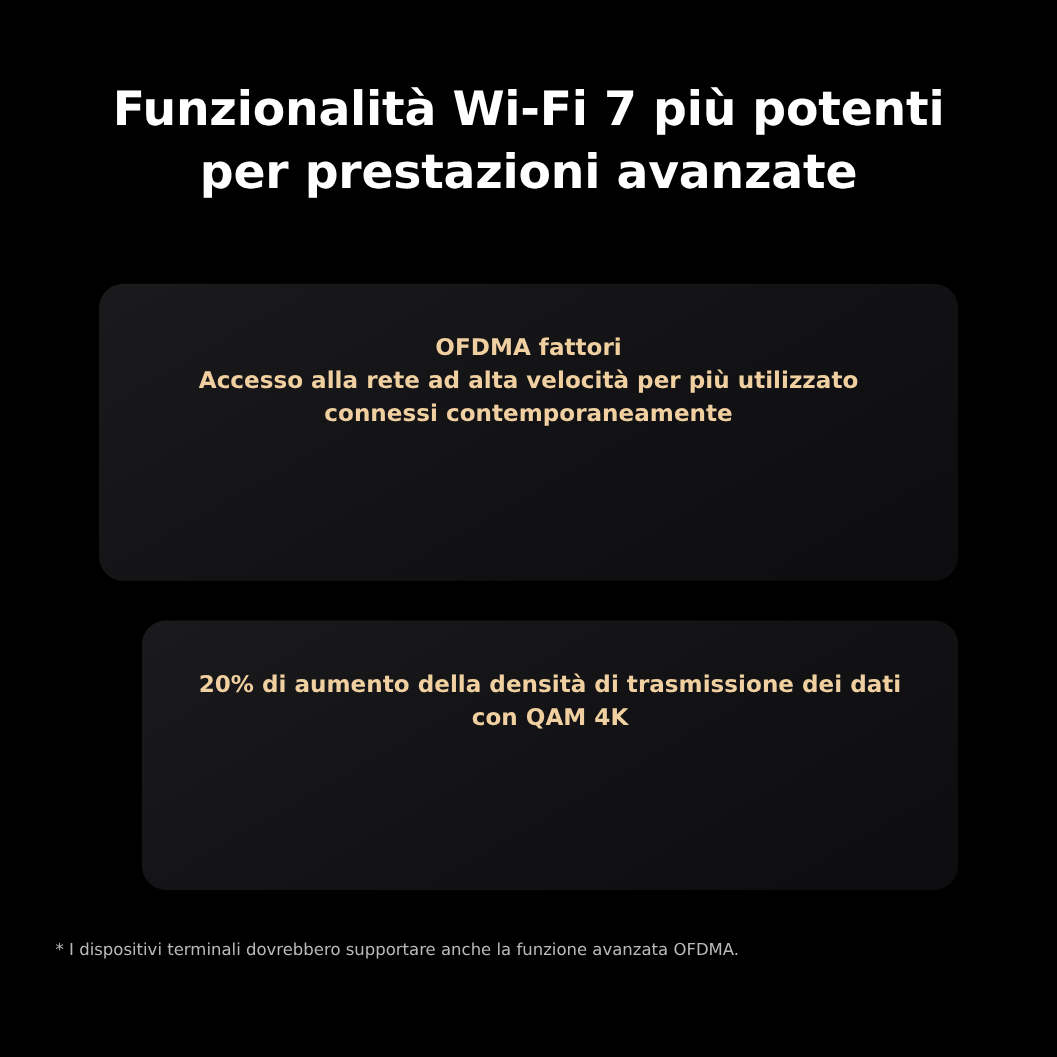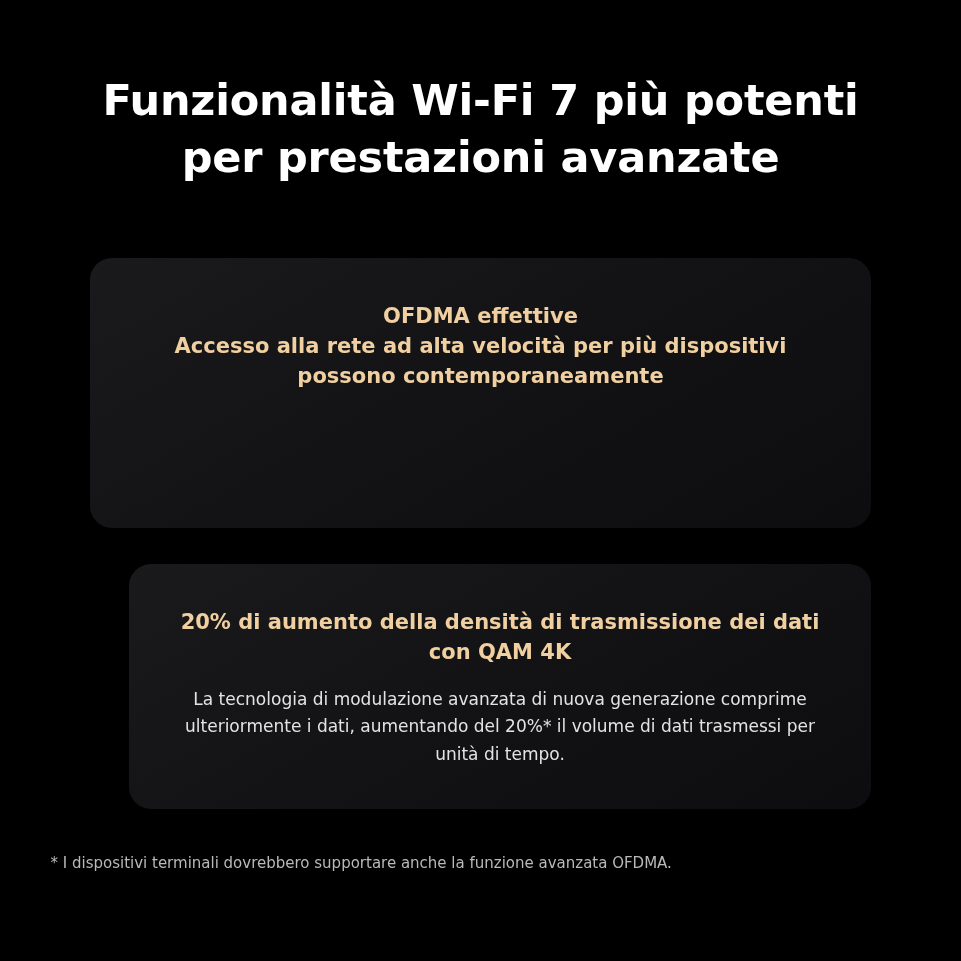--- a/index.html
+++ b/index.html
@@ -86,30 +86,29 @@
 <body>
 
 <div class="page">
 
   <h1 class="headline">Funzionalità Wi-Fi 7 più potenti per prestazioni avanzate</h1>
 
   <div class="cards">
 
     <section class="card card-1">
       <h2 class="card-title">
-        <span>OFDMA effettive</span>
-        <span class="sub">Accesso alla rete ad alta velocità per più dispositivi possono contemporaneamente</span>
+        <span>OFDMA fattori</span>
+        <span class="sub">Accesso alla rete ad alta velocità per più utilizzato connessi contemporaneamente</span>
       </h2>
     </section>
 
     <section class="card card-2">
       <h2 class="card-title">
         <span>20% di aumento della densità di trasmissione dei dati con QAM 4K</span>
       </h2>
-      <p class="card-body">La tecnologia di modulazione avanzata di nuova generazione comprime ulteriormente i dati, aumentando del 20%* il volume di dati trasmessi per unità di tempo.</p>
     </section>
 
   </div>
 
   <div class="footnotes">
     <p>* I dispositivi terminali dovrebbero supportare anche la funzione avanzata OFDMA.</p>
   </div>
 
 </div>
 

